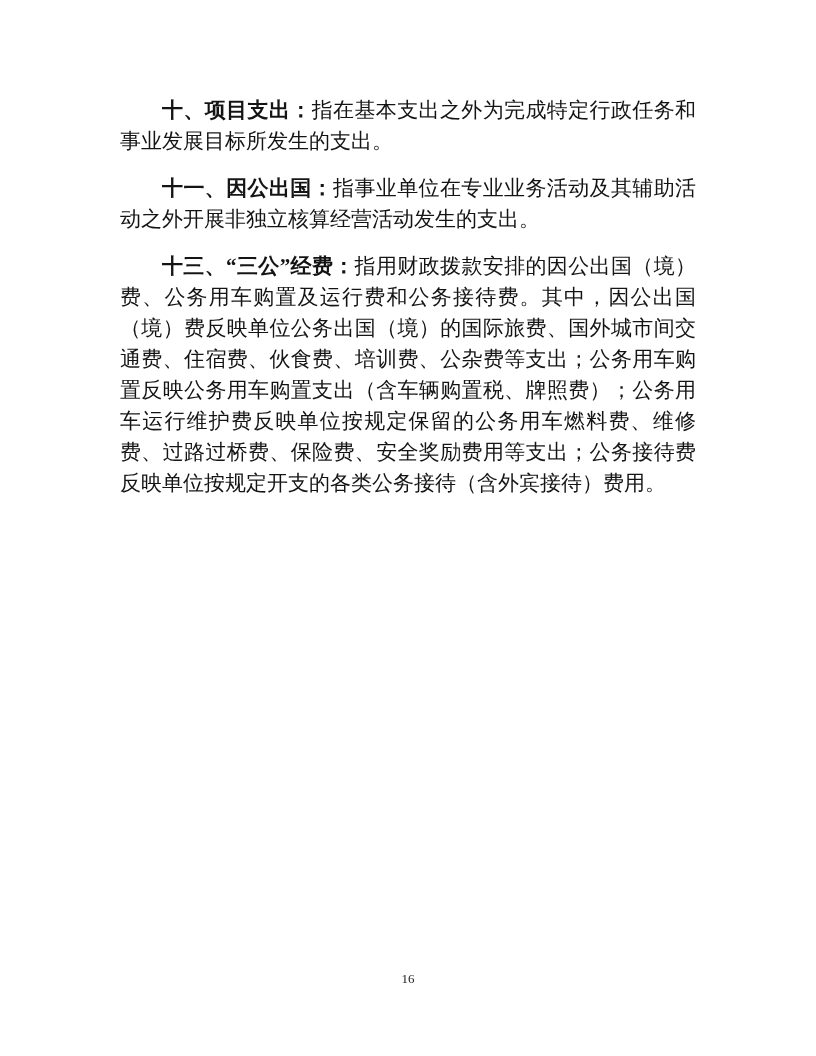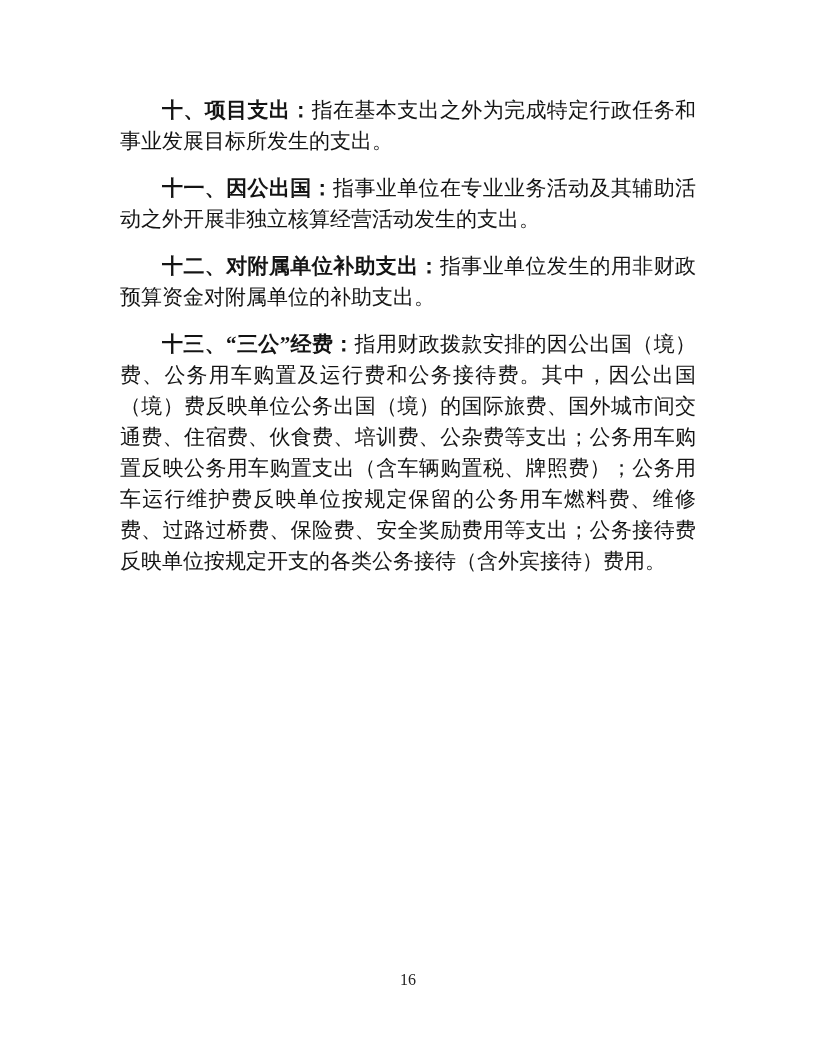--- a/index.html
+++ b/index.html
@@ -32,35 +32,34 @@
   }
   .para-head {
     font-weight: bold;
   }
   .page-number {
     position: absolute;
     top: 971px;
     left: 0;
     width: 816px;
     text-align: center;
-    font-size: 16px;
+    font-size: 13px;
     color: #222222;
   }
 </style>
 </head>
 <body>
 
 <div class="doc-page">
   <div class="doc-content">
 
     <p class="para"><span class="para-head">十、项目支出：</span><span>指在基本支出之外为完成特定行政任务和事业发展目标所发生的支出。</span></p>
 
     <p class="para"><span class="para-head">十一、因公出国：</span><span>指事业单位在专业业务活动及其辅助活动之外开展非独立核算经营活动发生的支出。</span></p>
 
-    <p class="para"><span class="para-head">十二、对附属单位补助支出：</span><span>指事业单位发生的用非财政预算资金对附属单位的补助支出。</span></p>
 
     <p class="para"><span class="para-head">十三、“三公”经费：</span><span>指用财政拨款安排的因公出国（境）费、公务用车购置及运行费和公务接待费。其中，因公出国（境）费反映单位公务出国（境）的国际旅费、国外城市间交通费、住宿费、伙食费、培训费、公杂费等支出；公务用车购置反映公务用车购置支出（含车辆购置税、牌照费）；公务用车运行维护费反映单位按规定保留的公务用车燃料费、维修费、过路过桥费、保险费、安全奖励费用等支出；公务接待费反映单位按规定开支的各类公务接待（含外宾接待）费用。</span></p>
 
 
   </div>
 
   <div class="page-number">16</div>
 </div>
 
 </body></html>

